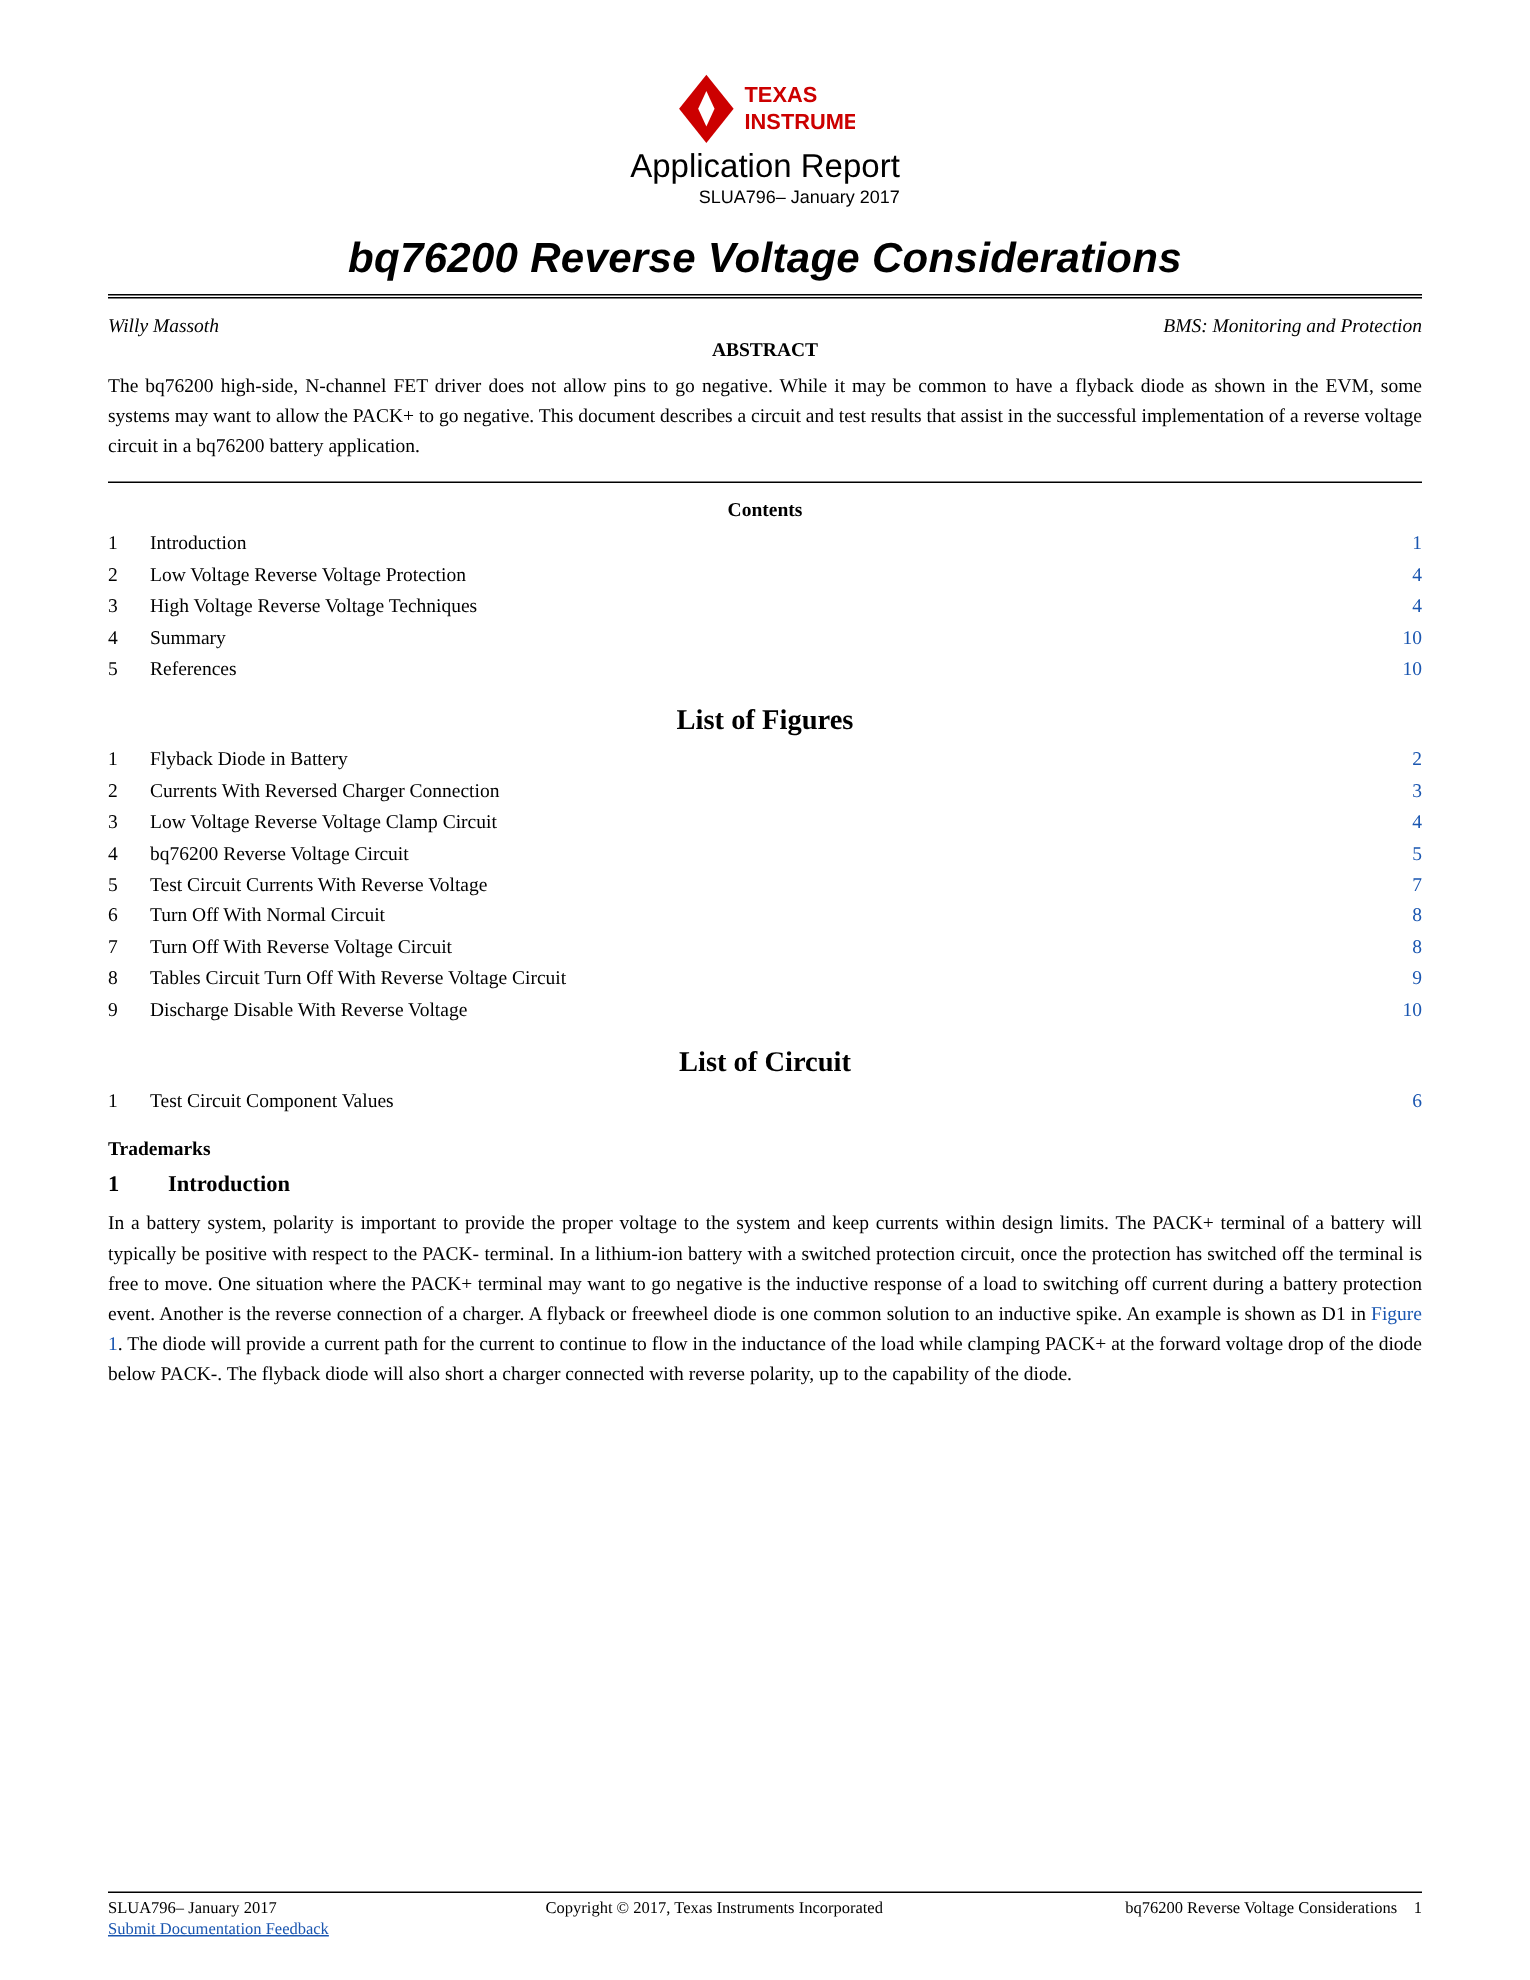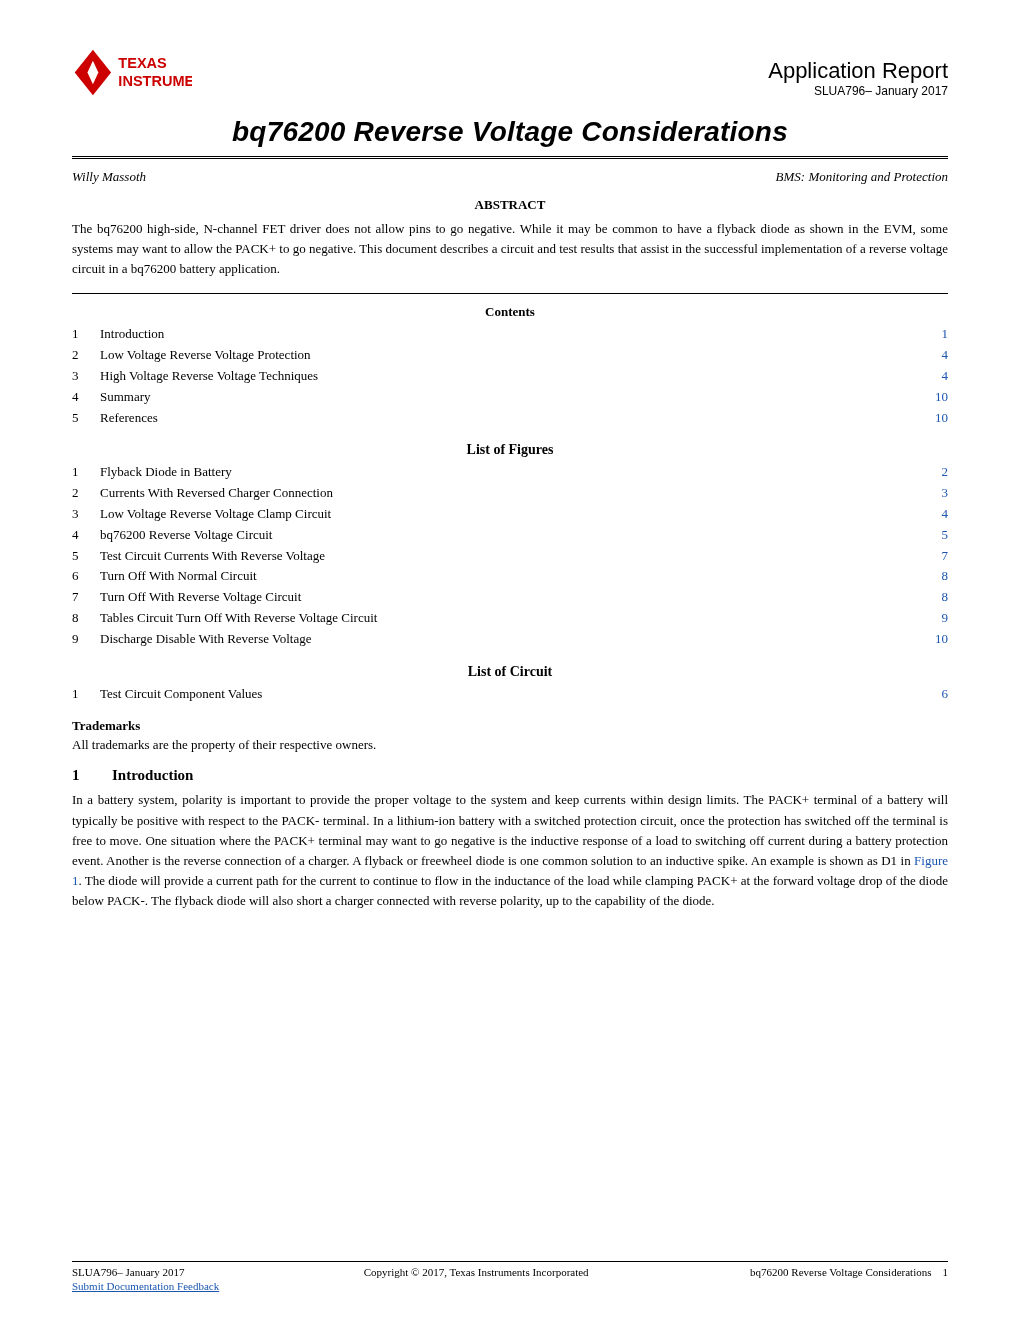--- a/index.html
+++ b/index.html
@@ -16,22 +16,23 @@
       width: 1020px;
       min-height: 1320px;
       padding: 48px 72px 40px 72px;
       position: relative;
     }
 
     
     .header {
       display: flex;
       justify-content: space-between;
-      align-items: flex-end;
+      align-items: center;
       margin-bottom: 18px;
+      flex-direction: column;
     }
     .logo-area {
       display: flex;
       align-items: center;
       gap: 10px;
     }
     .logo-svg {
       width: 120px;
       height: 50px;
     }
@@ -71,21 +72,21 @@
       border-top: 1px solid #000;
       margin: 8px 0 10px 0;
     }
 
     
     .author-line {
       display: flex;
       justify-content: space-between;
       font-style: italic;
       font-size: 13px;
-      margin-bottom: 12px;
+      margin-bottom: 0;
     }
 
     
     .section-heading-center {
       text-align: center;
       font-weight: bold;
       font-size: 13px;
       margin-bottom: 6px;
     }
     .abstract-text {
@@ -105,21 +106,21 @@
       margin-bottom: 4px;
     }
 
     
     .lof-section {
       margin-bottom: 14px;
     }
     .lof-heading {
       text-align: center;
       font-weight: bold;
-      font-size: 14px;
+      font-size: 19px;
       margin-bottom: 4px;
     }
 
     
     .trademarks-heading {
       font-weight: bold;
       font-size: 13px;
       margin-bottom: 3px;
     }
     .trademarks-text {
@@ -362,21 +363,20 @@
           <span class="entry-num">1</span>
           <span class="entry-label">Test Circuit Component Values</span>
           <span class="entry-fill"></span>
           <a href="#" class="entry-page link-text">6</a>
         </div>
       </div>
   </div>
 
   <div>
     <div class="trademarks-heading">Trademarks</div>
-    <div class="trademarks-text">All trademarks are the property of their respective owners.</div>
   </div>
 
   <div>
     <div class="section-num-heading">
       <span class="section-num">1</span>
       <span>Introduction</span>
     </div>
     <div class="body-text">
       In a battery system, polarity is important to provide the proper voltage to the system and keep currents within design limits. The PACK+ terminal of a battery will typically be positive with respect to the PACK- terminal. In a lithium-ion battery with a switched protection circuit, once the protection has switched off the terminal is free to move. One situation where the PACK+ terminal may want to go negative is the inductive response of a load to switching off current during a battery protection event. Another is the reverse connection of a charger. A flyback or freewheel diode is one common solution to an inductive spike. An example is shown as D1 in <a href="#" class="link-text">Figure 1</a>. The diode will provide a current path for the current to continue to flow in the inductance of the load while clamping PACK+ at the forward voltage drop of the diode below PACK-. The flyback diode will also short a charger connected with reverse polarity, up to the capability of the diode.
     </div>

